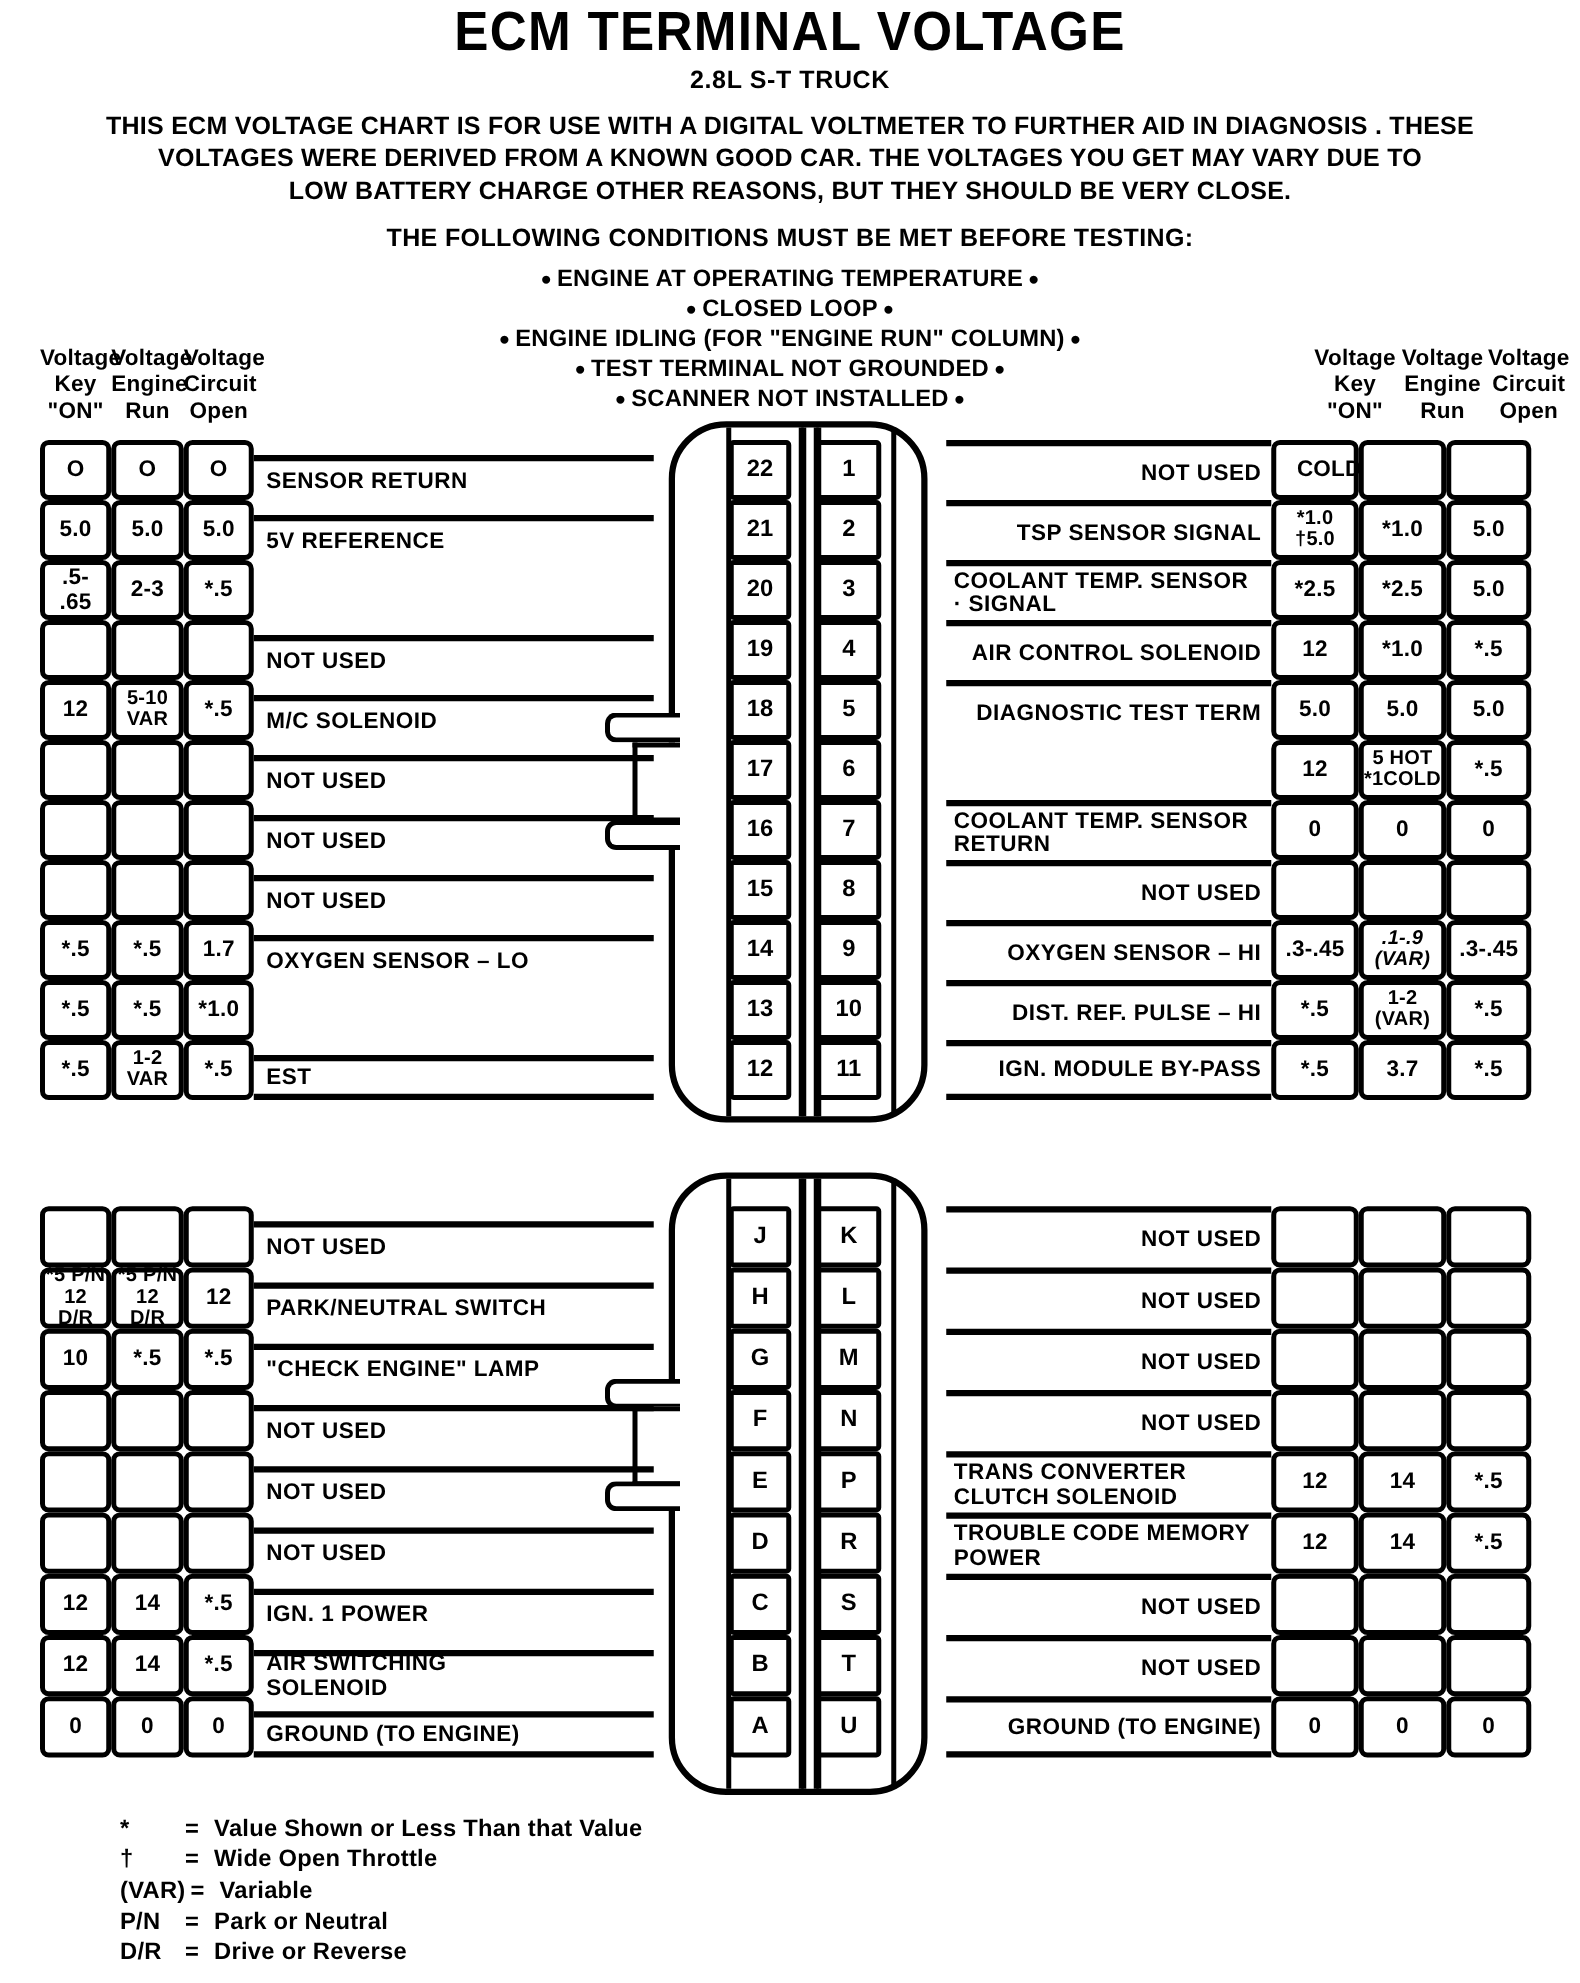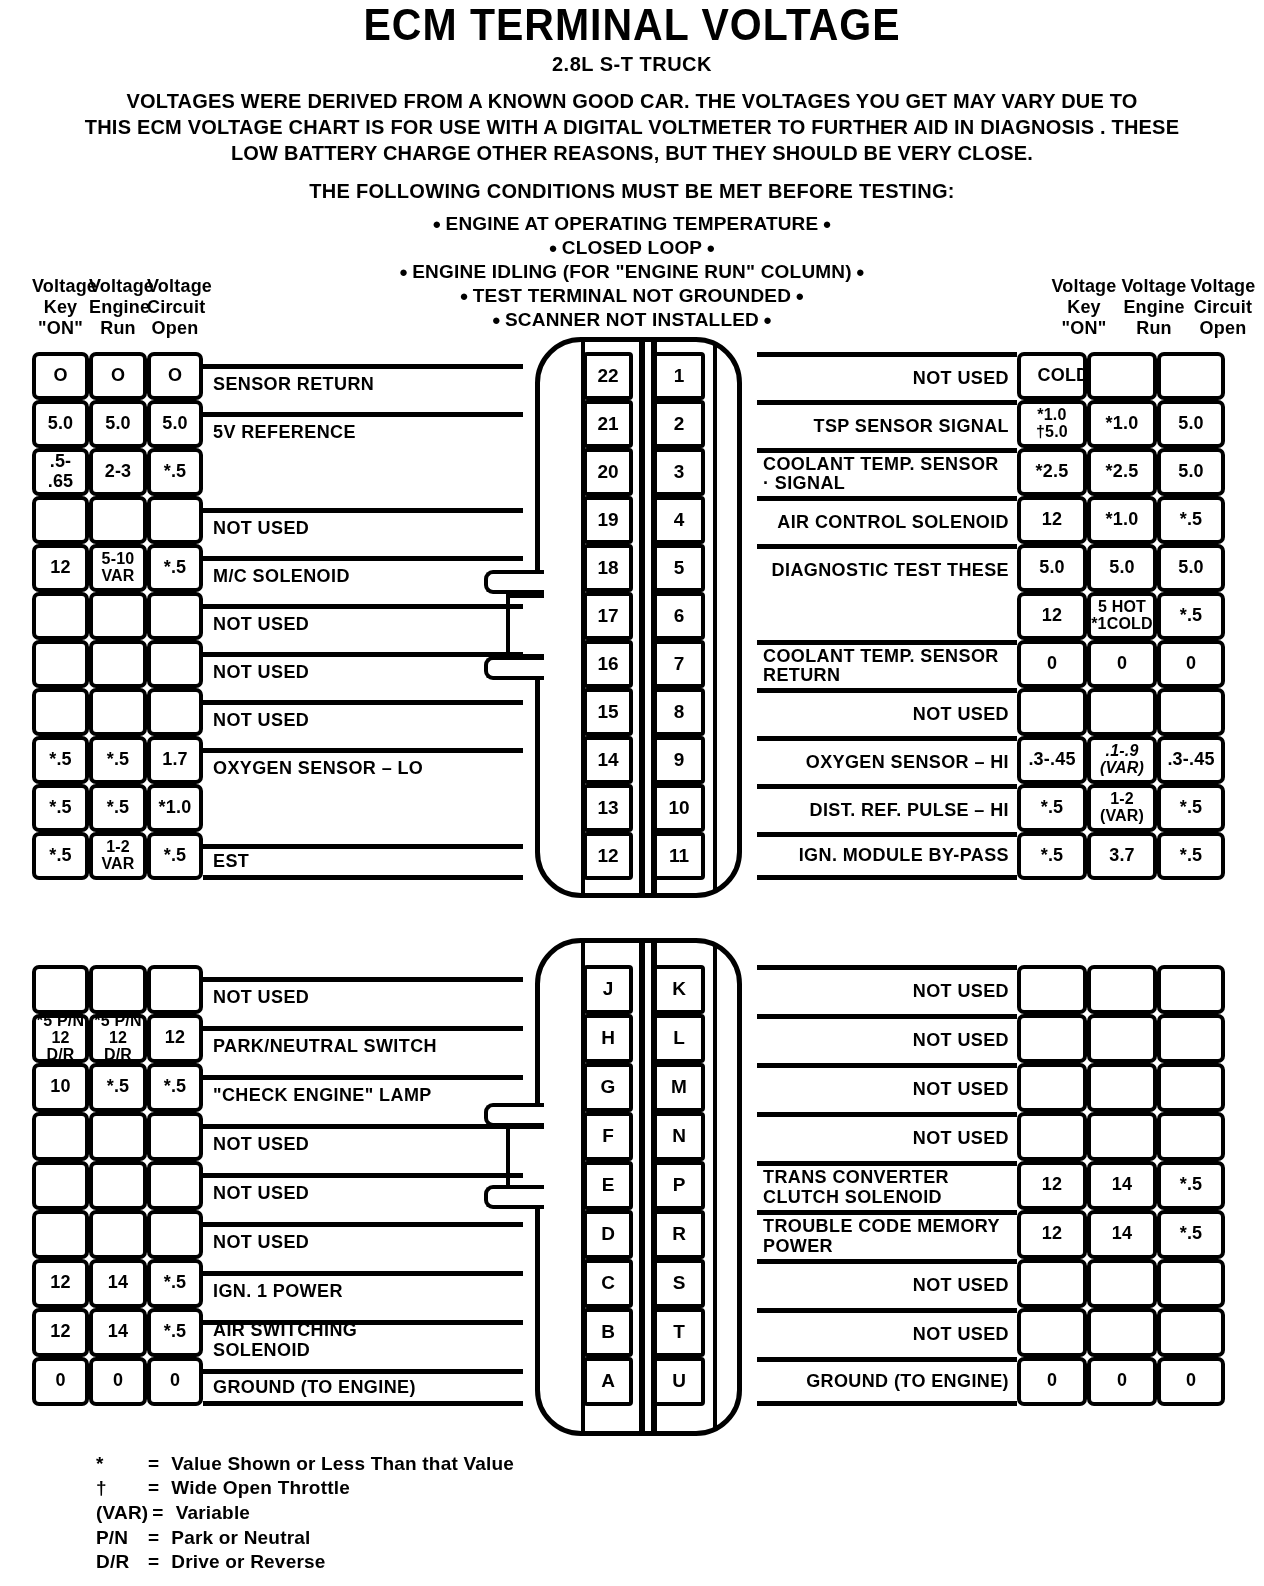--- a/index.html
+++ b/index.html
@@ -90,22 +90,22 @@
   .legend-sym{min-width:48px;text-align:left;}
   .legend-eq{margin:0 12px 0 4px;}
 </style>
 </head>
 <body>
 
 <div class="title">ECM TERMINAL VOLTAGE</div>
 <div class="subtitle">2.8L S-T TRUCK</div>
 
 <div class="intro">
+  <div>THIS ECM VOLTAGE CHART IS FOR USE WITH  A DIGITAL  VOLTMETER TO  FURTHER AID IN DIAGNOSIS .  THESE</div>
   <div>VOLTAGES WERE DERIVED FROM  A KNOWN GOOD CAR.  THE VOLTAGES YOU GET MAY VARY DUE TO</div>
-  <div>THIS ECM VOLTAGE CHART IS FOR USE WITH  A DIGITAL  VOLTMETER TO  FURTHER AID IN DIAGNOSIS .  THESE</div>
   <div>LOW BATTERY CHARGE OTHER REASONS, BUT THEY SHOULD BE VERY CLOSE.</div>
 </div>
 
 <div class="cond-heading">THE FOLLOWING CONDITIONS MUST BE MET BEFORE TESTING:</div>
 
 <div class="conditions">
   <div class="cond-line"><span class="b">●</span><span>ENGINE AT OPERATING TEMPERATURE</span><span class="b">●</span></div>
   <div class="cond-line"><span class="b">●</span><span>CLOSED LOOP</span><span class="b">●</span></div>
   <div class="cond-line"><span class="b">●</span><span>ENGINE IDLING (FOR "ENGINE RUN" COLUMN)</span><span class="b">●</span></div>
   <div class="cond-line"><span class="b">●</span><span>TEST TERMINAL NOT GROUNDED</span><span class="b">●</span></div>
@@ -207,21 +207,21 @@
 · SIGNAL</div>
       <div class="val-cell" style="grid-area: 3 / 13;">*2.5</div>
       <div class="val-cell" style="grid-area: 3 / 14;">*2.5</div>
       <div class="val-cell" style="grid-area: 3 / 15;">5.0</div>
       <div class="pin-cell" style="grid-area: 4 / 9;">4</div>
       <div class="desc-cell desc-right" style="grid-area: 4 / 12;">AIR CONTROL SOLENOID</div>
       <div class="val-cell" style="grid-area: 4 / 13;">12</div>
       <div class="val-cell" style="grid-area: 4 / 14;">*1.0</div>
       <div class="val-cell" style="grid-area: 4 / 15;">*.5</div>
       <div class="pin-cell" style="grid-area: 5 / 9;">5</div>
-      <div class="desc-cell desc-right" style="grid-area: 5 / 12;">DIAGNOSTIC TEST THESE</div>
+      <div class="desc-cell desc-right" style="grid-area: 5 / 12;">DIAGNOSTIC TEST TERM</div>
       <div class="val-cell" style="grid-area: 5 / 13;">5.0</div>
       <div class="val-cell" style="grid-area: 5 / 14;">5.0</div>
       <div class="val-cell" style="grid-area: 5 / 15;">5.0</div>
       <div class="pin-cell" style="grid-area: 6 / 9;">6</div>
       <div class="val-cell" style="grid-area: 6 / 13;">12</div>
       <div class="val-cell ml" style="grid-area: 6 / 14;">5 HOT
 *1COLD</div>
       <div class="val-cell" style="grid-area: 6 / 15;">*.5</div>
       <div class="pin-cell" style="grid-area: 7 / 9;">7</div>
       <div class="desc-cell desc-right ml" style="grid-area: 7 / 12;">COOLANT TEMP. SENSOR

